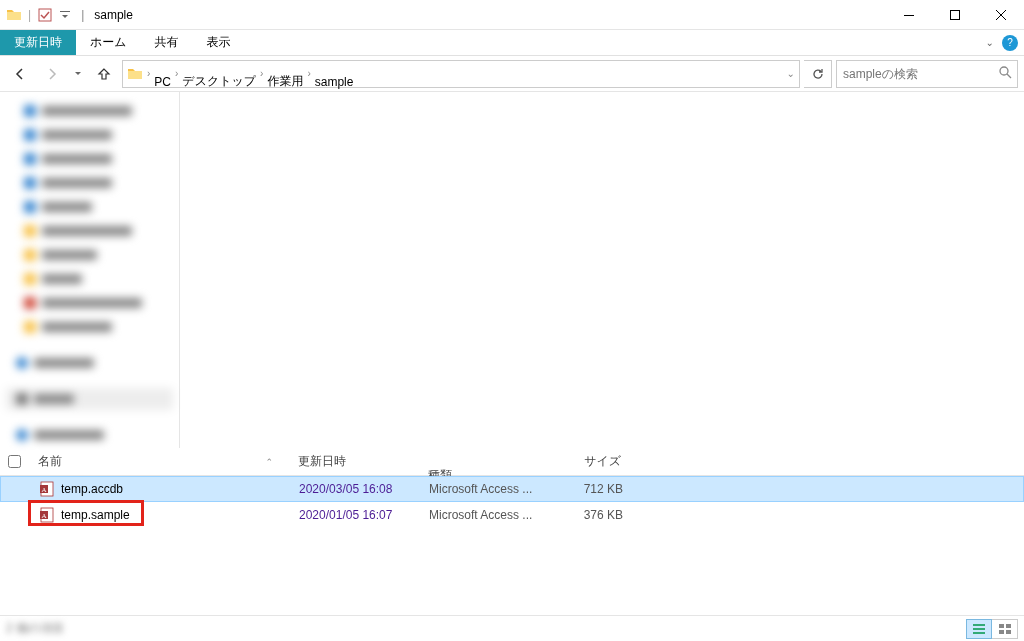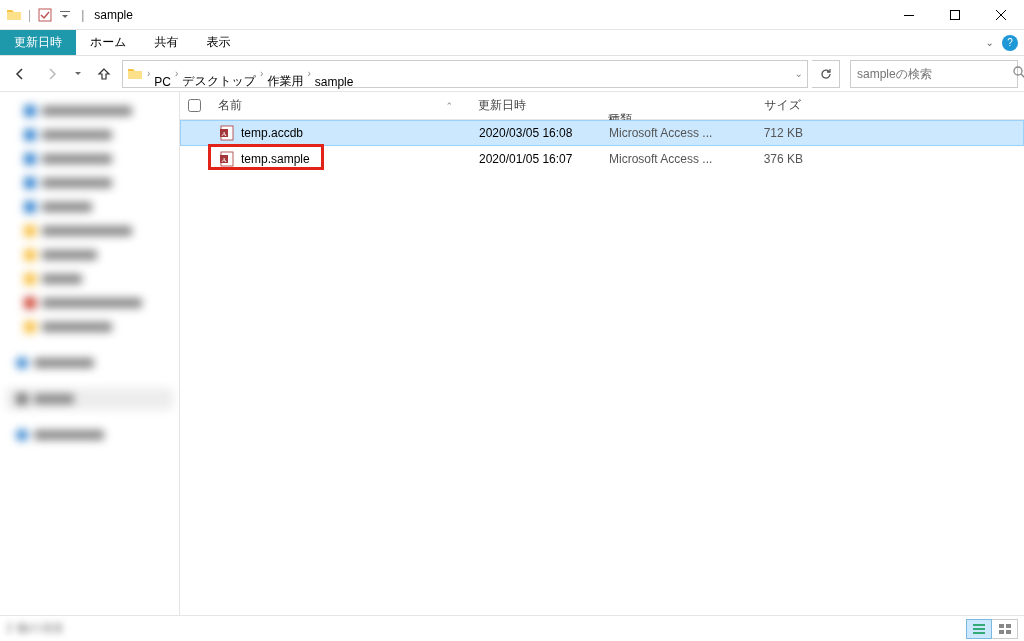--- a/index.html
+++ b/index.html
@@ -104,37 +104,37 @@
   .addr .crumb { display:flex; align-items:center; gap:4px;margin-top:16px; }
   .addr .crumb-sep { color: #888; font-size: 10px; }
   .refresh-btn {
     width: 28px; height: 28px;
     border: 1px solid #ccc;
     border-left: none;
     display:flex; align-items:center; justify-content:center;
     color: #555;
   }
   .searchbox {
-    width: 168px; height: 28px;
+    width: 182px; height: 28px;
     border: 1px solid #ccc;
-    margin-left: 6px;
     display:flex; align-items:center;
     padding: 0 6px;
     color: #888;
     justify-content: space-between;
   }
   .searchbox input {
     border:none; outline:none; flex:1; font-size:12px; color:#555;
     background: transparent;
   }
 
   
   .body {
     display: flex;
     height: calc(641px - 30px - 26px - 36px - 26px);
+    flex-direction: column;
   }
   .sidebar {
     width: 180px;
     border-right: 1px solid #e5e5e5;
     padding-top: 6px;
   }
   .side-item {
     height: 22px;
     margin: 2px 6px;
     border-radius: 2px;
@@ -170,21 +170,21 @@
     font-size: 12px;
     border: 1px solid transparent;
   }
   .filerow.selected {
     background: #cce8ff;
     border: 1px solid #99d1ff;
   }
   .cell { padding: 0 8px; display:flex; align-items:center; gap:6px; }
   .cell-check { width: 30px; justify-content:center; }
   .cell-name { width: 260px; }
-  .cell-date { width: 130px; color:#000000; }
+  .cell-date { width: 130px; color:#4c1d95; }
   .cell-type { width: 130px; color:#555; }
   .cell-size { width: 80px; color:#555; justify-content:flex-end; }
   .file-icon {
     width:16px; height:16px;
     display:inline-flex; align-items:center; justify-content:center;
   }
   .red-box {
     position: absolute;
     border: 3px solid #e2231a;
     pointer-events: none;

